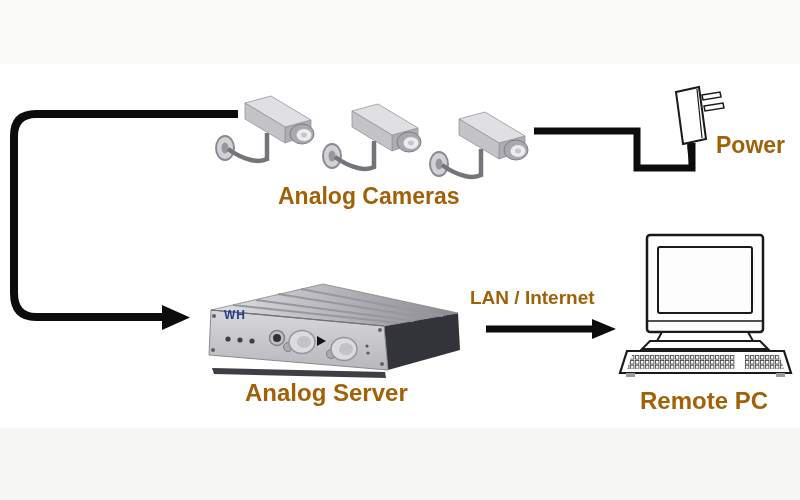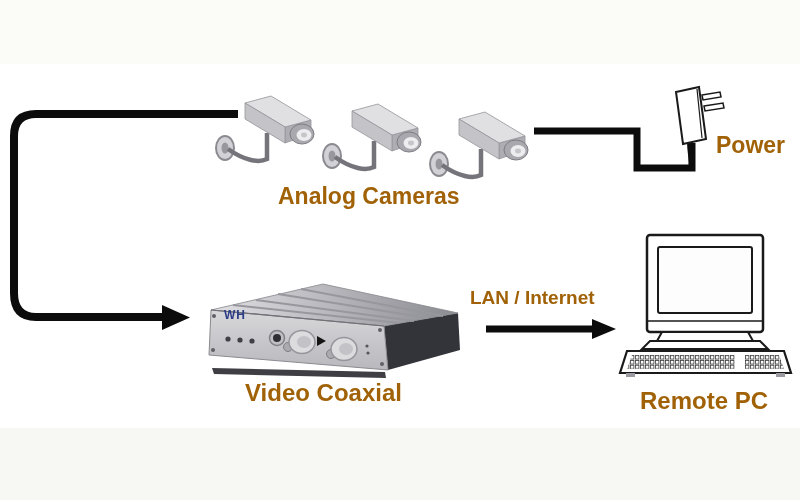--- a/index.html
+++ b/index.html
@@ -131,17 +131,17 @@
       <polygon points="632,355 779,355 784,369 627,369" fill="url(#keys)"></polygon>
       <rect x="735" y="354" width="10" height="16" fill="#ffffff"></rect>
       <rect x="626" y="373" width="9" height="4" fill="#9a9aa0"></rect>
       <rect x="776" y="373" width="9" height="4" fill="#9a9aa0"></rect>
     </g>
   </svg>
 
   <div class="lbl center" id="lbl-cameras">Analog Cameras</div>
   <div class="lbl" id="lbl-power">Power</div>
   <div class="lbl center" id="lbl-lan">LAN / Internet</div>
-  <div class="lbl center" id="lbl-server">Video Coaxial</div>
+  <div class="lbl center" id="lbl-server">Analog Server</div>
   <div class="lbl center" id="lbl-pc">Remote PC</div>
   <div id="server-logo">WH</div>
 
 </div>
 
 </body></html>

